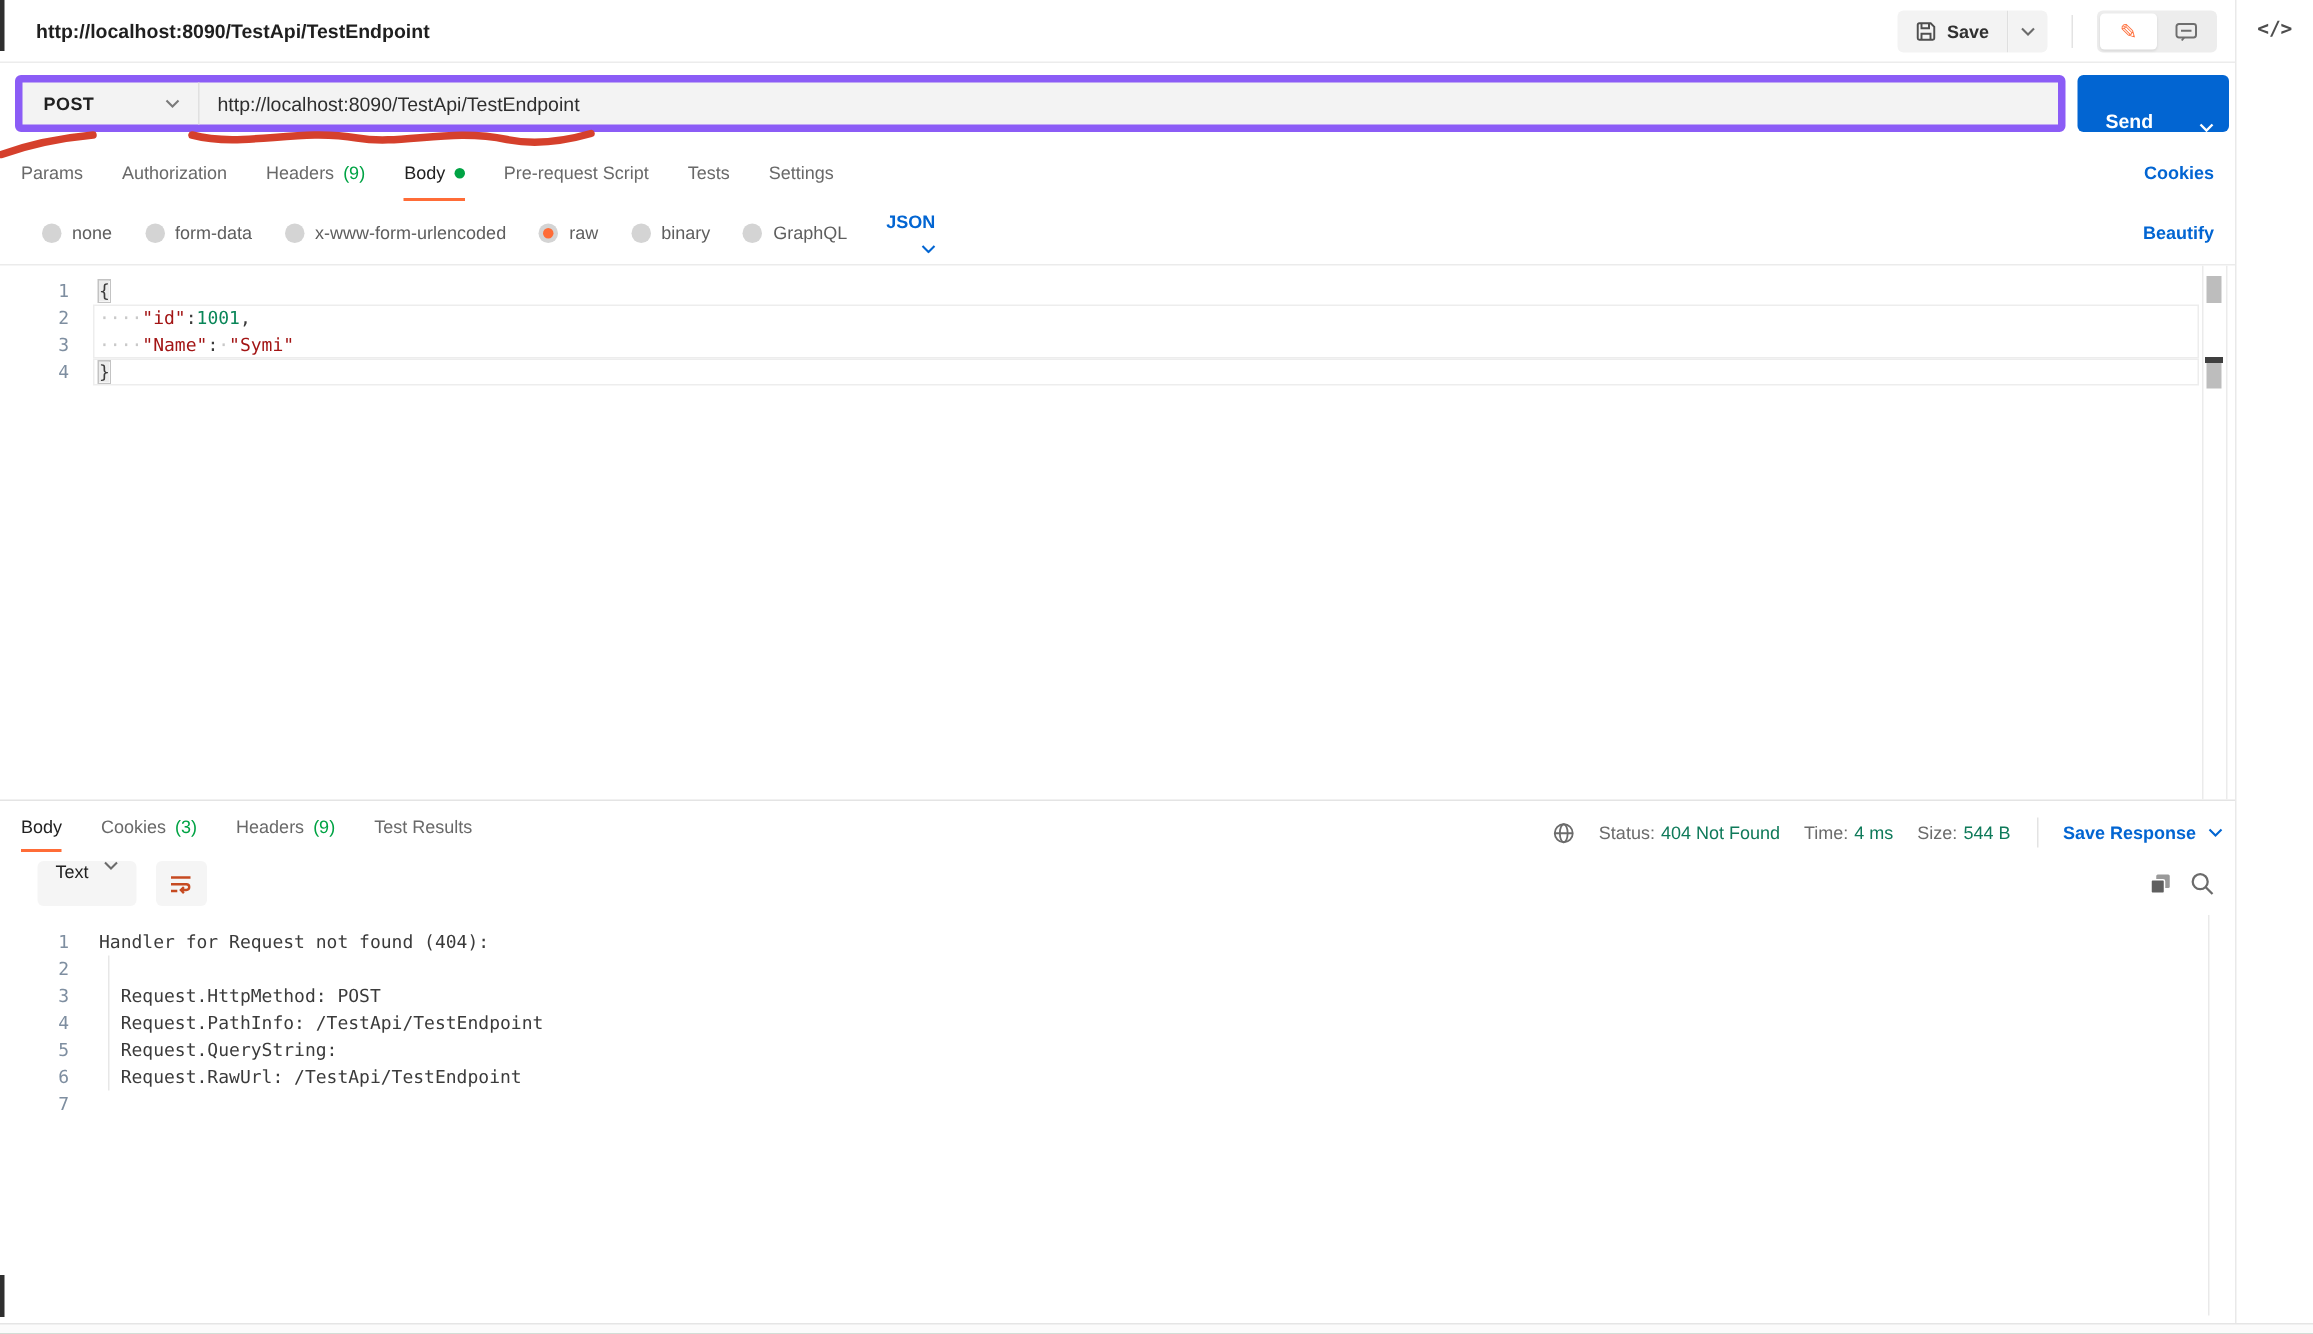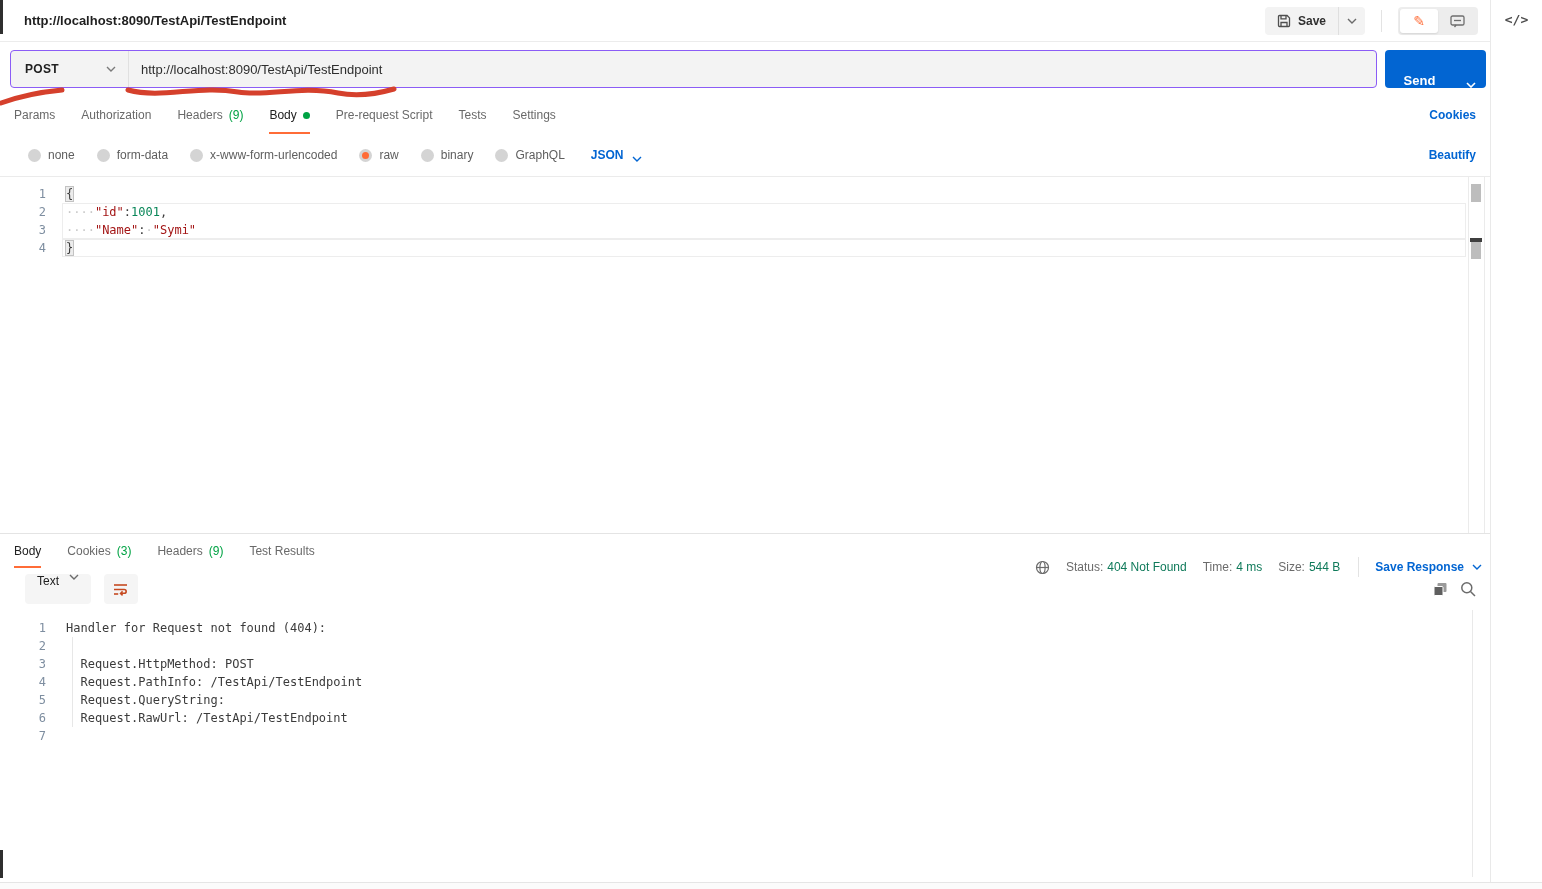--- a/index.html
+++ b/index.html
@@ -20,21 +20,21 @@
   .save-btn { display:flex; align-items:center; gap:7px; padding:0 12px; height:28px; background:#F3F3F3; border:none; border-radius:4px 0 0 4px; border-right:1px solid #DFDFDF; font-size:12px; font-weight:600; color:#303030; cursor:pointer; font-family:inherit; }
   .save-chevron-btn { width:26px; height:28px; background:#F3F3F3; border:none; border-radius:0 4px 4px 0; display:flex; align-items:center; justify-content:center; cursor:pointer; }
   .topbar-divider { width:1px; height:22px; background:#E3E3E3; margin:0 16px; }
   .seg { background:#EDEDED; border-radius:4px; padding:2px; display:flex; }
   .seg-btn { width:38px; height:24px; border:none; background:transparent; border-radius:3px; display:flex; align-items:center; justify-content:center; cursor:pointer; }
   .seg-btn.active { background:#fff; box-shadow:0 1px 2px rgba(0,0,0,.10); }
   .pencil-glyph { color:#FF6C37; font-size:14px; line-height:1; }
 
   
   .url-row { height:54px; display:flex; align-items:center; padding:0 4px 0 10px; }
-  .url-bar { flex:1; height:38px; background:#F3F3F3; border:1px solid #8b5cf6; border-radius:4px; display:flex; align-items:center; }
+  .url-bar { flex:1; height:38px; background:#F3F3F3; border:5px solid #8b5cf6; border-radius:4px; display:flex; align-items:center; }
   .method-box { width:118px; height:100%; display:flex; align-items:center; justify-content:space-between; padding:0 12px 0 14px; border-right:1px solid #E0E0E0; cursor:pointer; }
   .method-label { font-size:12px; font-weight:700; color:#212121; letter-spacing:.3px; }
   .url-input { flex:1; border:none; background:transparent; outline:none; font-size:13px; color:#2e2e2e; padding:0 12px; font-family:inherit; height:100%; }
   .send-btn { margin-left:8px; height:38px; display:flex; align-items:flex-end; border:none; background:#0265D2; border-radius:4px; overflow:hidden; cursor:pointer; padding:0; }
   .send-main { display:flex; align-items:center; justify-content:center; width:69px; color:#fff; font-size:13px; font-weight:700; font-family:inherit; }
   .send-split { width:1px; background:rgba(255,255,255,.30); margin:6px 0; }
   .send-chev { width:31px; display:flex; align-items:center; justify-content:center; }
 
   
   .req-tabs { position:relative; height:38px; display:flex; align-items:center; gap:26px; padding-left:14px; }
@@ -42,21 +42,21 @@
   .tab.active { color:#212121; border-bottom-color:#FF6C37; }
   .tab .count { color:#00A344; }
   .green-dot { width:7px; height:7px; border-radius:50%; background:#00A344; }
   .right-link { position:absolute; right:14px; font-size:12px; font-weight:600; color:#0265D2; cursor:pointer; }
 
   
   .mode-row { position:relative; height:42px; display:flex; align-items:center; gap:22px; padding-left:28px; }
   .mode { display:flex; align-items:center; gap:7px; font-size:12px; color:#5e5e5e; cursor:pointer; }
   .radio { width:13px; height:13px; border-radius:50%; background:#D4D4D4; position:relative; }
   .radio.sel::after { content:''; position:absolute; left:3px; top:3px; width:7px; height:7px; border-radius:50%; background:#FF6C37; }
-  .lang-select { display:flex; align-items:flex-end; gap:8px; margin-left:4px; cursor:pointer; }
+  .lang-select { display:flex; align-items:flex-end; gap:8px; margin-left:4px; cursor:pointer;flex-direction:column; }
   .lang-label { font-size:12px; font-weight:700; color:#0265D2; }
 
   
   .editor { position:relative; font-family:"DejaVu Sans Mono", monospace; font-size:12px; }
   .req-editor { height:357px; border-top:1px solid #EBEBEB; padding-top:8px; overflow:hidden; }
   .code-line { display:flex; height:18px; line-height:18px; }
   .gutter-num { width:46px; text-align:right; color:#7E8EA0; flex:none; }
   .line-content { margin-left:20px; white-space:pre; color:#3b3b3b; }
   .tok-str { color:#A31515; }
   .tok-num { color:#098658; }
@@ -67,21 +67,21 @@
   .hl-box.b1 { top:26px; height:36px; }
   .hl-box.b2 { top:62px; height:18px; }
   .sb-track-line { position:absolute; top:0; bottom:0; width:1px; background:#EBEBEB; }
   .sb-thumb { position:absolute; left:1471px; width:10px; background:#BDBDBD; }
   .sb-cursor { position:absolute; left:1470px; width:12px; background:#3F3F3F; }
 
   
   .resp-section { position:relative; border-top:1px solid #E4E4E4; }
   .resp-tabs { position:relative; height:34px; display:flex; align-items:center; gap:26px; padding-left:14px; }
   .resp-tabs .tab { height:34px; }
-  .resp-meta { position:absolute; right:8px; top:16px; height:34px; display:flex; align-items:center; }
+  .resp-meta { position:absolute; right:8px; top:4px; height:34px; display:flex; align-items:center; }
   .meta-item { display:flex; align-items:center; gap:4px; font-size:12px; margin-left:16px; }
   .meta-label { color:#6B6B6B; }
   .meta-value { color:#0F7A5A; }
   .meta-divider { width:1px; height:20px; background:#E3E3E3; margin-left:18px; }
   .save-resp { display:flex; align-items:center; gap:8px; margin-left:16px; cursor:pointer; }
   .save-resp-label { font-size:12px; font-weight:700; color:#0265D2; }
 
   .resp-toolbar { height:42px; display:flex; align-items:center; padding-left:12px; }
   .views { display:flex; background:#F5F5F5; border-radius:4px; }
   .view { padding:0 17px; height:30px; line-height:30px; font-size:12px; color:#696969; border:none; background:transparent; border-radius:4px; cursor:pointer; font-family:inherit; }

